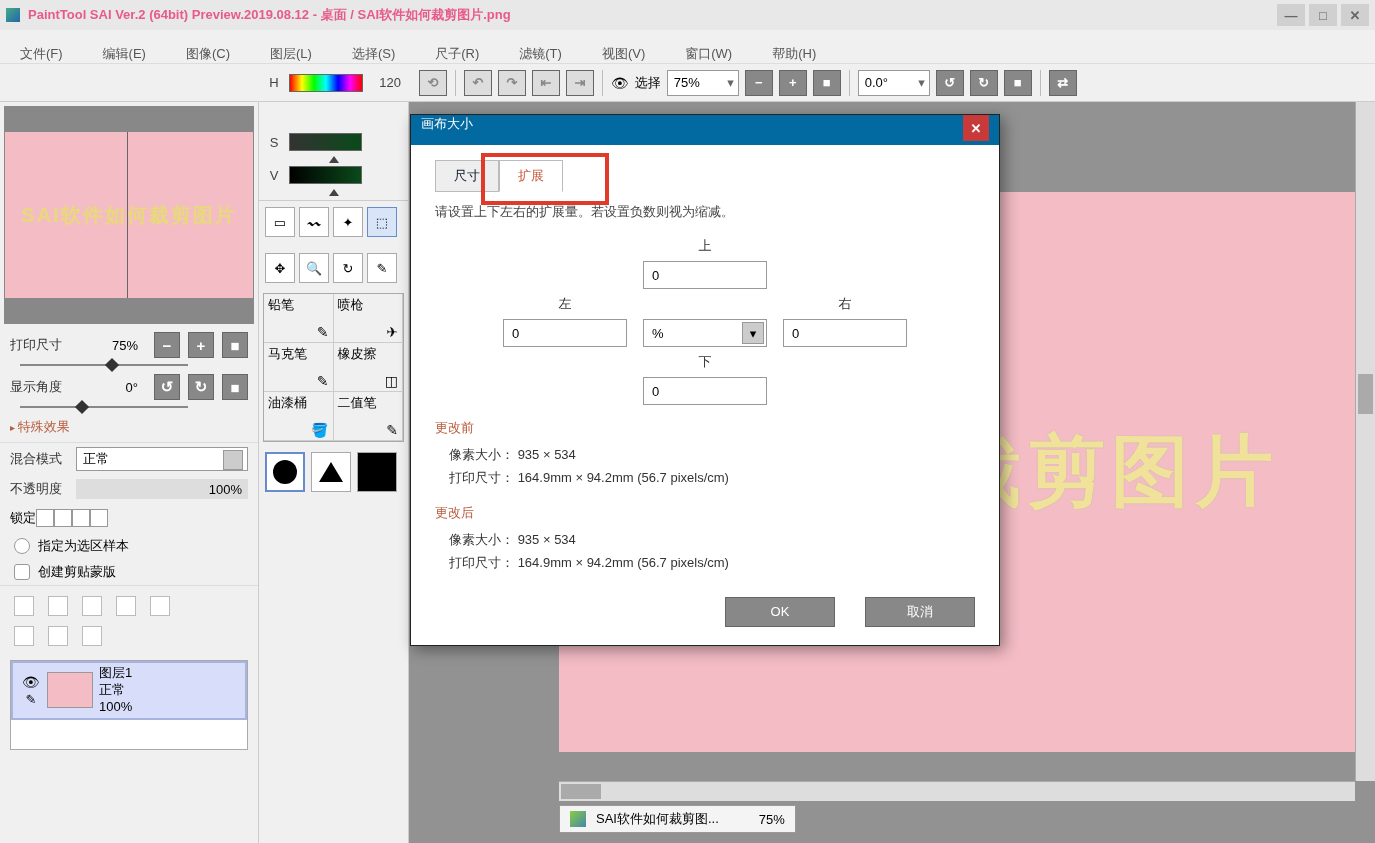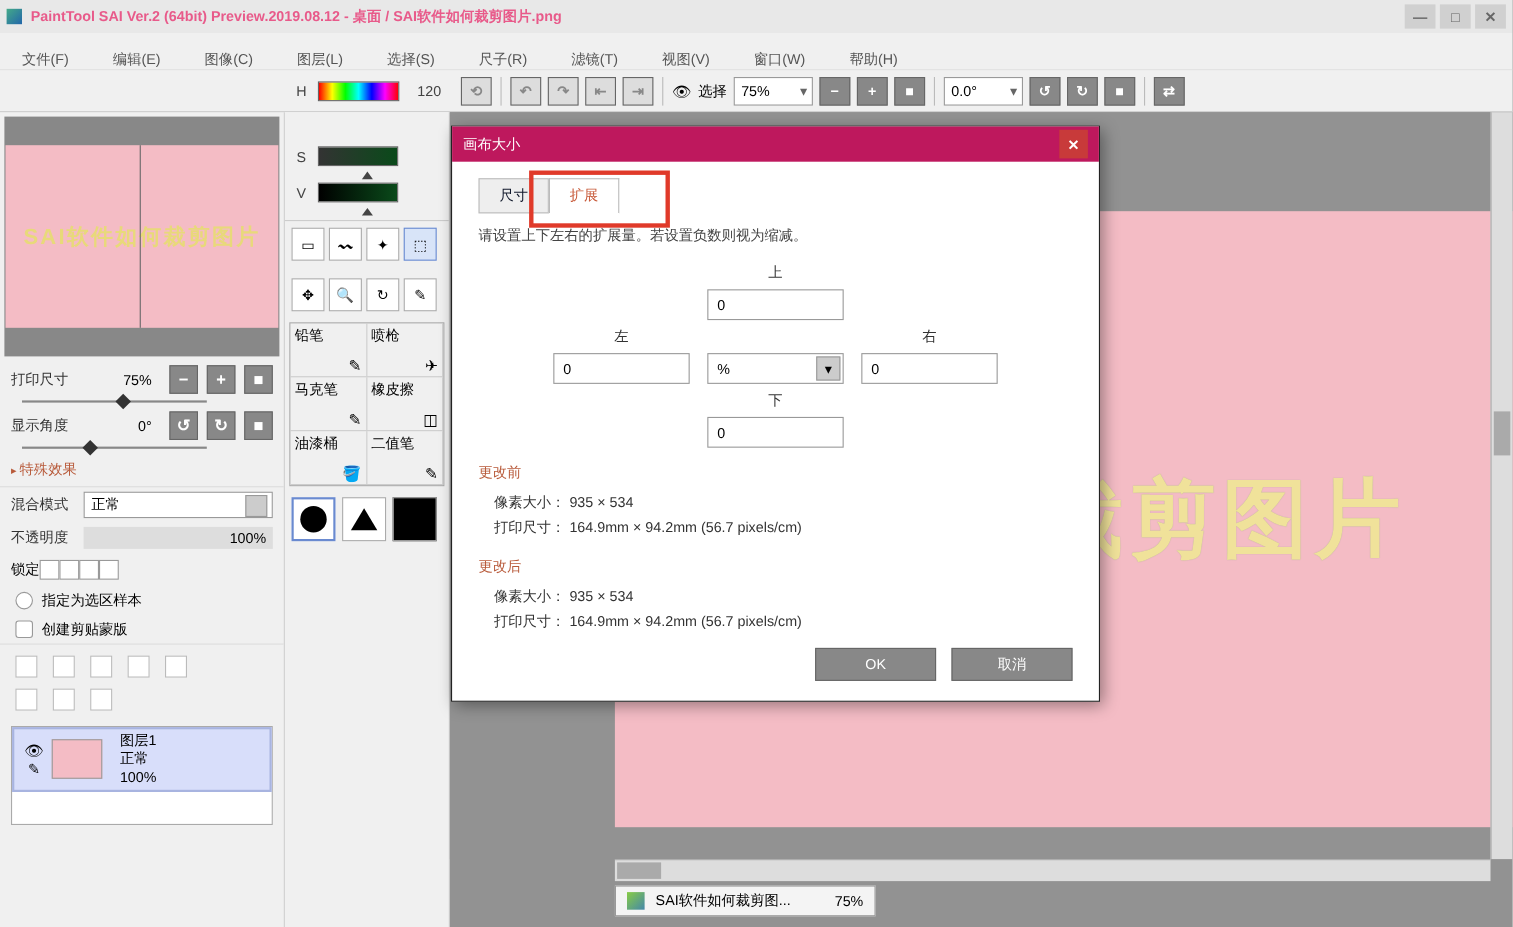--- a/index.html
+++ b/index.html
@@ -32,21 +32,21 @@
 .lock-ico{width:18px;height:18px;border:1px solid #999;background:#fff}
 .chk-row{display:flex;align-items:center;gap:8px;padding:4px 14px}
 .chk{width:16px;height:16px;border:1px solid #999;border-radius:3px;background:#fff}
 .rad{width:16px;height:16px;border:1px solid #999;border-radius:50%;background:#fff}
 .layer-tools{display:flex;gap:14px;padding:10px 14px;border-top:1px solid #ddd}
 .layer-tools .ico{width:20px;height:20px;border:1px solid #bbb;background:#fff}
 .layer-list{margin:4px 10px;border:1px solid #aaa;background:#fff;height:90px}
 .layer-item{display:flex;align-items:center;border:2px solid #a8b4e0;background:#d8defa;padding:2px}
 .layer-item .vis{width:28px;text-align:center}
 .layer-item .thumb{width:46px;height:36px;background:#f4bcc5;border:1px solid #999}
-.layer-item .info{padding-left:16px;line-height:1.3}
+.layer-item .info{padding-left:6px;line-height:1.3}
 .mid-panel{width:150px;background:#f0f0f0;border-right:1px solid #ccc;position:relative}
 .color-row{display:flex;align-items:center;padding:3px 8px;gap:8px}
 .color-row .ch{width:14px;text-align:center;color:#444}
 .grad{flex:1;height:18px;border:1px solid #666}
 .grad-h{background:linear-gradient(90deg,red,yellow,lime,cyan,blue,magenta,red)}
 .grad-s{background:linear-gradient(90deg,#333,#0a4a1a)}
 .grad-v{background:linear-gradient(90deg,#000,#0a4a1a)}
 .color-row .val{width:30px;text-align:right;color:#444}
 .tool-grid{display:flex;flex-wrap:wrap;padding:6px;gap:4px;border-top:1px solid #ccc;margin-top:4px}
 .tool-btn{width:30px;height:30px;border:1px solid #aaa;background:#fff;display:flex;align-items:center;justify-content:center}
@@ -67,37 +67,37 @@
 .canvas-area{position:absolute;top:0;left:0;right:20px;bottom:70px;background:#929292}
 .canvas-img{position:absolute;top:90px;left:150px;width:1020px;height:560px;background:#f4bcc5;display:flex;align-items:center;justify-content:center}
 .canvas-txt{font-size:78px;font-weight:bold;color:#f0e29a;letter-spacing:6px;text-shadow:0 0 1px #aa9}
 .vscroll{position:absolute;right:0;top:0;bottom:70px;width:20px;background:#ddd;border-left:1px solid #aaa}
 .vscroll .thumb{position:absolute;top:40%;left:2px;right:2px;height:40px;background:#aaa}
 .hscroll{position:absolute;left:150px;right:20px;bottom:50px;height:20px;background:#ddd;border-top:1px solid #aaa}
 .hscroll .thumb{position:absolute;left:2px;top:2px;bottom:2px;width:40px;background:#aaa}
 .doc-tab{position:absolute;bottom:18px;left:150px;height:28px;border:1px solid #999;background:#f4f4f4;display:flex;align-items:center;padding:0 10px;gap:10px}
 .doc-tab .ico{width:16px;height:16px;background:linear-gradient(135deg,#8c4,#48a)}
 .dialog-overlay{position:absolute;left:410px;top:114px;width:590px;background:#fff;border:1px solid #222;box-shadow:4px 4px 14px rgba(0,0,0,.4);z-index:100}
-.dialog-title{height:30px;background:#be185d;color:#fff;display:flex;align-items:center;padding:16px 10px}
+.dialog-title{height:30px;background:#0369a1;color:#fff;display:flex;padding:0 10px}
 .dialog-title .spacer{flex:1}
 .dialog-close{width:26px;height:26px;background:#c83a3a;color:#fff;display:flex;align-items:center;justify-content:center;font-weight:bold}
 .dialog-body{padding:14px 24px 18px;position:relative}
 .tab-row{display:flex;position:relative;margin-bottom:12px}
 .tab{padding:6px 18px;border:1px solid #bbb;background:#eee;color:#0f172a;position:relative;top:1px}
 .tab.active{background:#fff;border-bottom:1px solid #fff;color:#c85a3a}
 .red-box{position:absolute;left:46px;top:-6px;width:128px;height:52px;border:4px solid #e03a2a;pointer-events:none}
 .dlg-text{color:#444;margin:6px 0 16px}
 .expand-grid{display:grid;grid-template-columns:1fr 130px 130px 130px 1fr;grid-template-rows:auto auto auto auto auto auto;gap:6px 10px;align-items:center;justify-items:center}
 .expand-grid .lab{color:#333}
 .ninput{width:124px;height:28px;border:1px solid #999;padding:0 8px;background:#fff}
 .unit-combo{width:124px;height:28px;border:1px solid #999;background:#fff;display:flex;align-items:center;padding:0 8px;position:relative}
 .unit-combo .arr{position:absolute;right:2px;top:2px;bottom:2px;width:22px;background:#ccc;border:1px solid #999;display:flex;align-items:center;justify-content:center}
 .sect-hdr{color:#b85a3a;margin:14px 0 6px}
 .info-line{color:#333;padding-left:14px;line-height:1.8}
-.dlg-btns{display:flex;justify-content:flex-end;gap:14px;margin-top:12px}
+.dlg-btns{display:flex;justify-content:flex-end;gap:30px;margin-top:22px}
 .dlg-btn{width:110px;height:30px;background:#888;color:#fff;display:flex;align-items:center;justify-content:center;border:1px solid #666}
 .tri-marker{width:0;height:0;border-left:5px solid transparent;border-right:5px solid transparent;border-bottom:7px solid #444;margin-top:2px}
 .eye-ico::before{content:"👁";font-size:14px}
 </style>
 </head>
 <body>
 
 <div class="title-bar">
   <div class="logo"></div>
   <span>PaintTool SAI Ver.2 (64bit) Preview.2019.08.12 - 桌面 / SAI软件如何裁剪图片.png</span>

